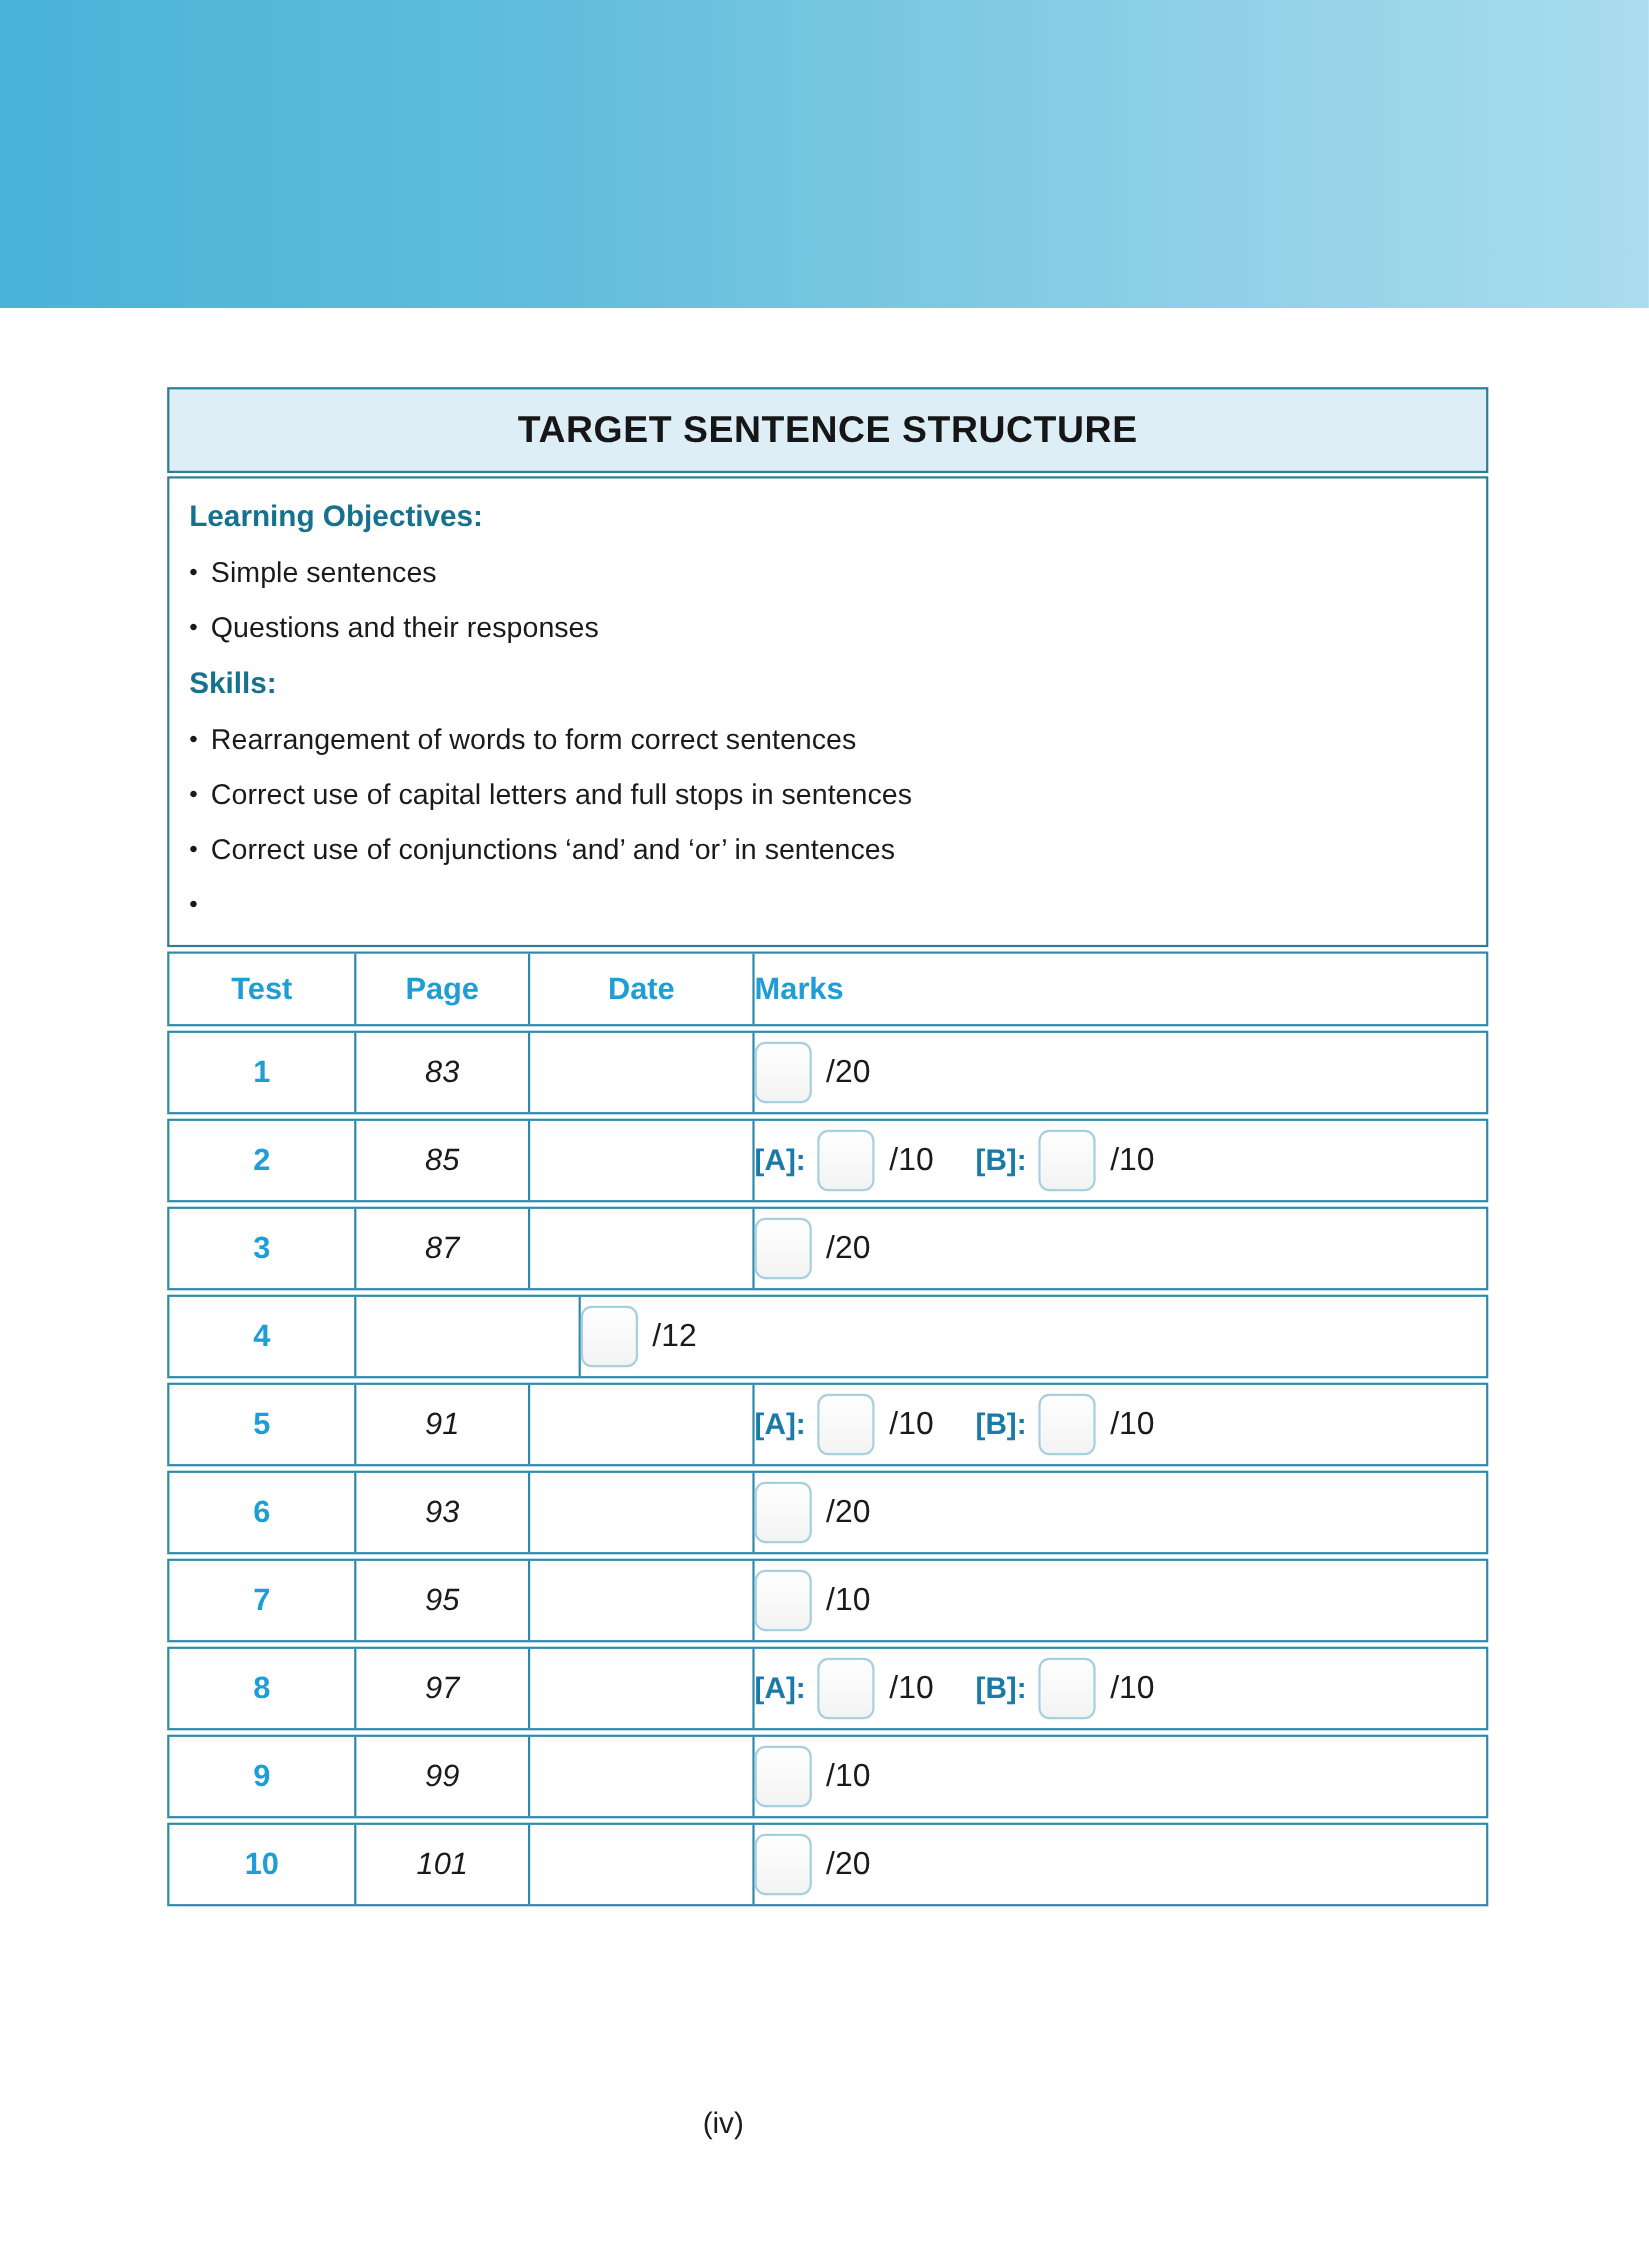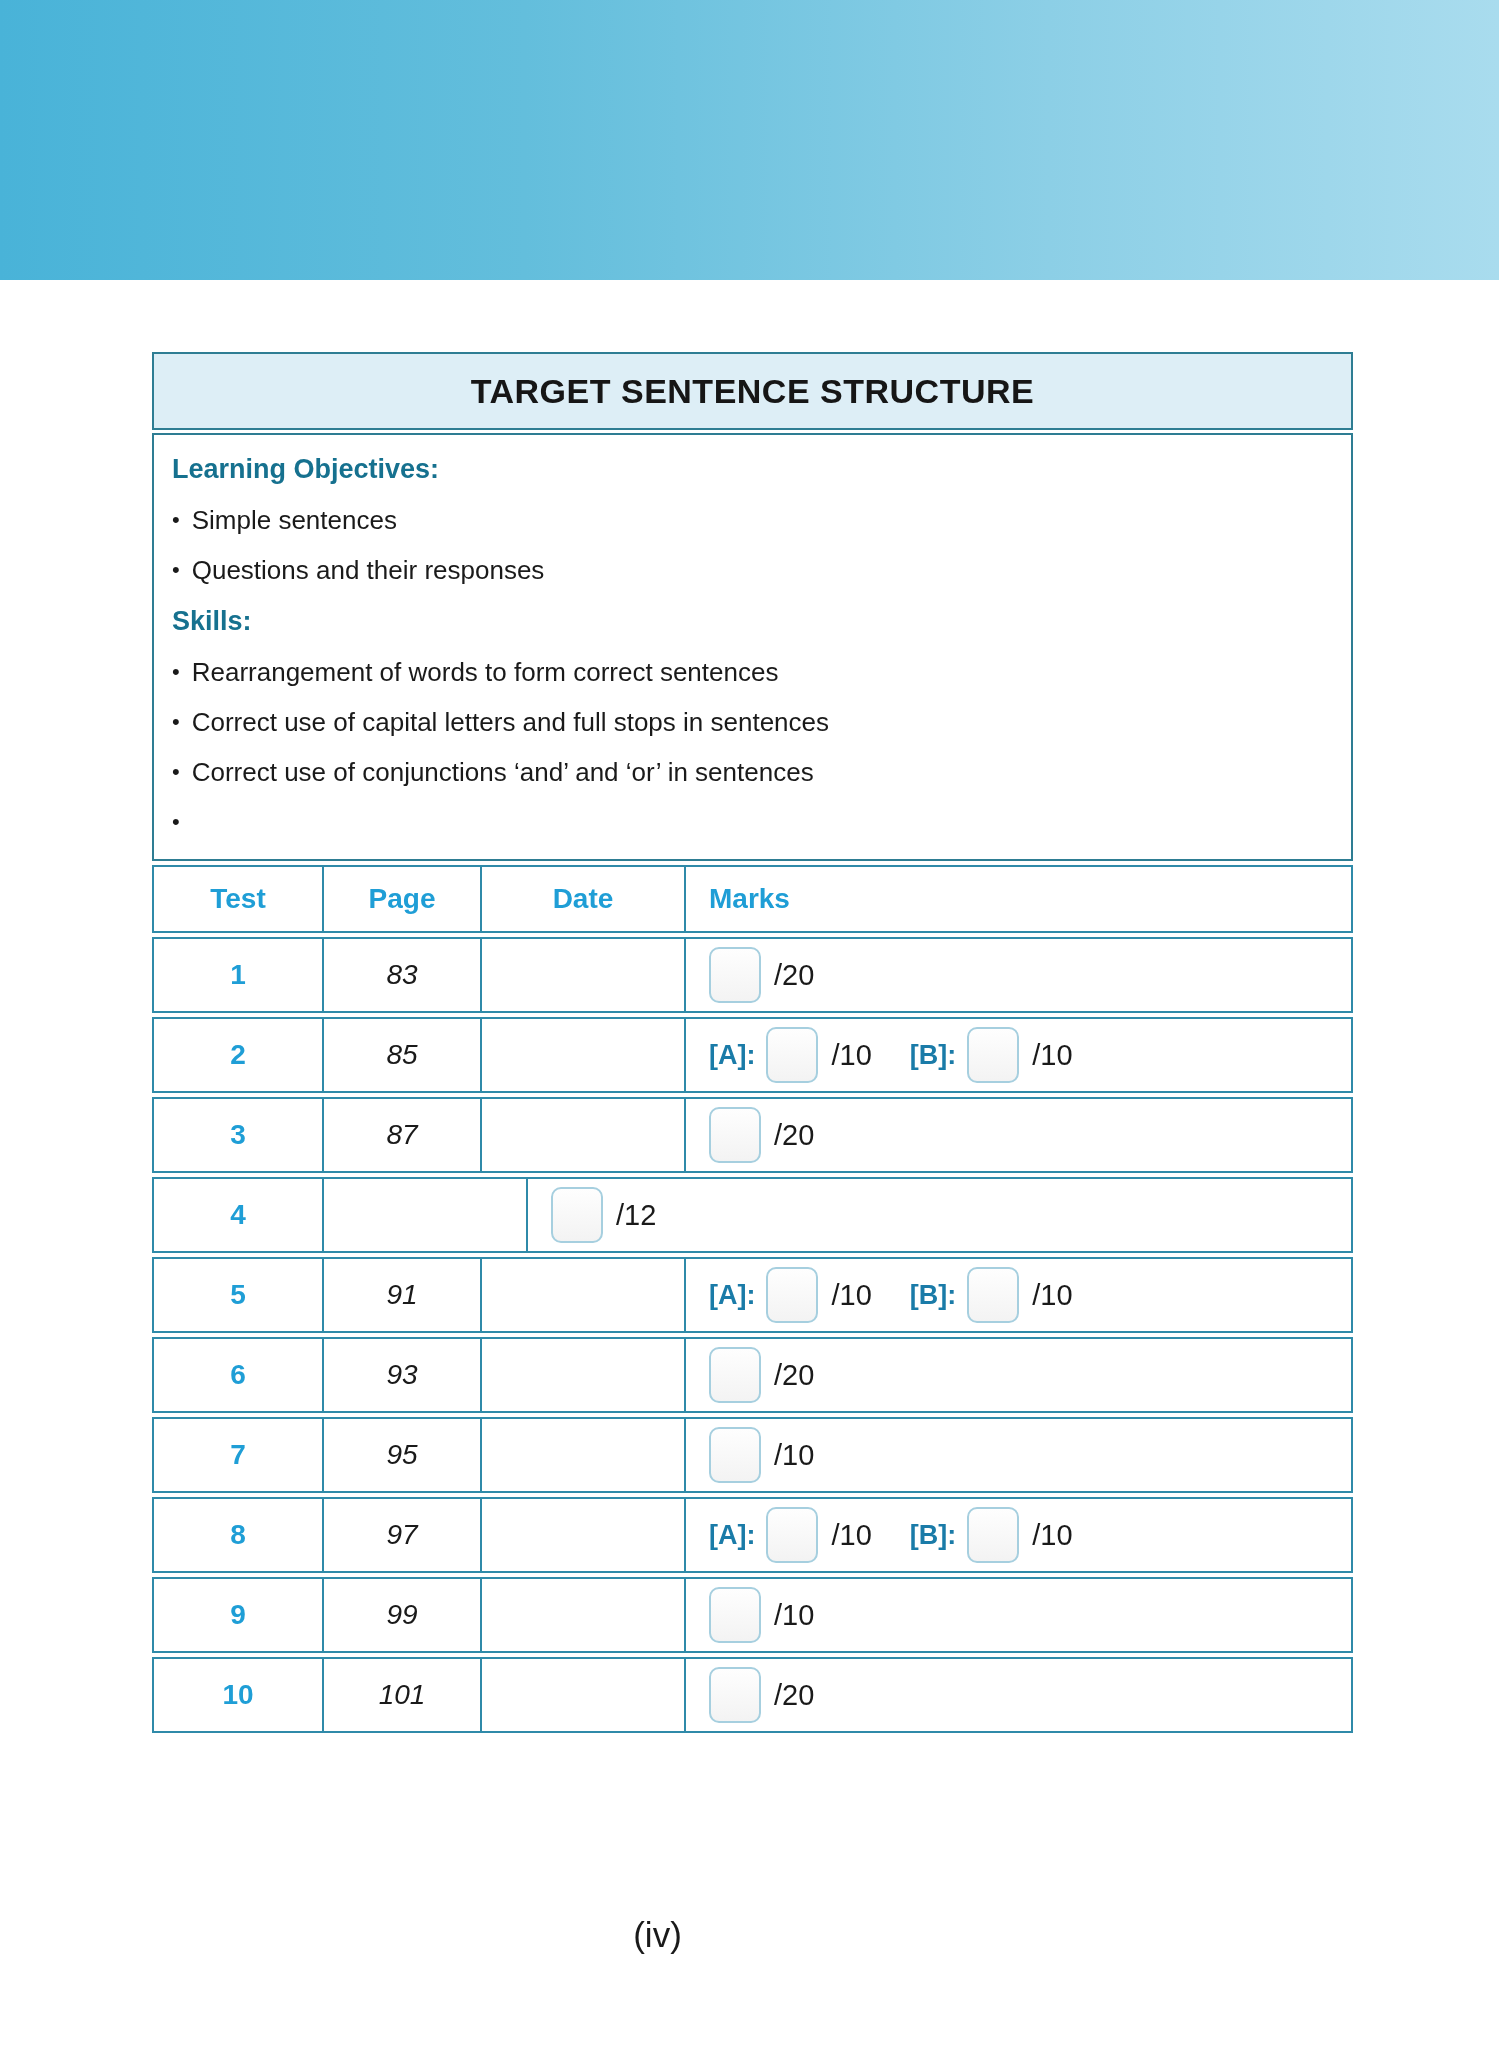--- a/index.html
+++ b/index.html
@@ -24,35 +24,35 @@
   .sec-heading { height:52px; display:flex; align-items:center; font-weight:bold; font-size:27px; color:#16718f; }
   .bullet-row { height:50px; display:flex; align-items:center; font-size:26px; color:#1a1a1a; }
   .dot { margin-right:12px; font-size:22px; line-height:1; }
 
   .t-header { display:flex; border:2px solid #2f8aa9; height:68px; margin-bottom:4px; }
   .t-row    { display:flex; border:2px solid #2f8aa9; height:76px; margin-bottom:4px; background:#fff; }
   .cell { display:flex; align-items:center; justify-content:center; }
   .col0 { width:170px; border-right:2px solid #2f8aa9; }
   .col1 { width:158px; border-right:2px solid #2f8aa9; }
   .col2 { width:204px; border-right:2px solid #2f8aa9; }
-  .col3 { flex:1; justify-content:flex-start; padding-left:23px; }
+  .col3 { flex:1; justify-content:flex-start; }
   .th { color:#1f9ed6; font-weight:bold; font-size:28px; }
   .test-num { color:#1f9ed6; font-weight:bold; font-size:28px; }
   .page-num { font-style:italic; font-size:28px; color:#1a1a1a; }
 
   .mark-box {
     width:52px; height:56px; flex:none;
     border:2px solid #a6cfdf; border-radius:10px;
     background:linear-gradient(#fefefe,#f3f3f3);
   }
   .denom { font-size:29px; color:#1a1a1a; margin-left:13px; }
   .ab-label { font-size:27px; font-weight:bold; color:#1a7ba8; margin-right:11px; }
   .ab-label.b { margin-left:38px; }
 
-  .footer { position:absolute; left:0; top:1915px; width:1315px; text-align:center; font-size:35px; color:#1a1a1a; }
+  .footer { position:absolute; left:0; top:1915px; width:1315px; text-align:center; font-size:27px; color:#1a1a1a; }
 </style>
 </head>
 <body>
 
 <div class="band"></div>
 
 <div class="sheet">
   <div class="title-box">
     <span class="title">TARGET SENTENCE STRUCTURE</span>
   </div>

